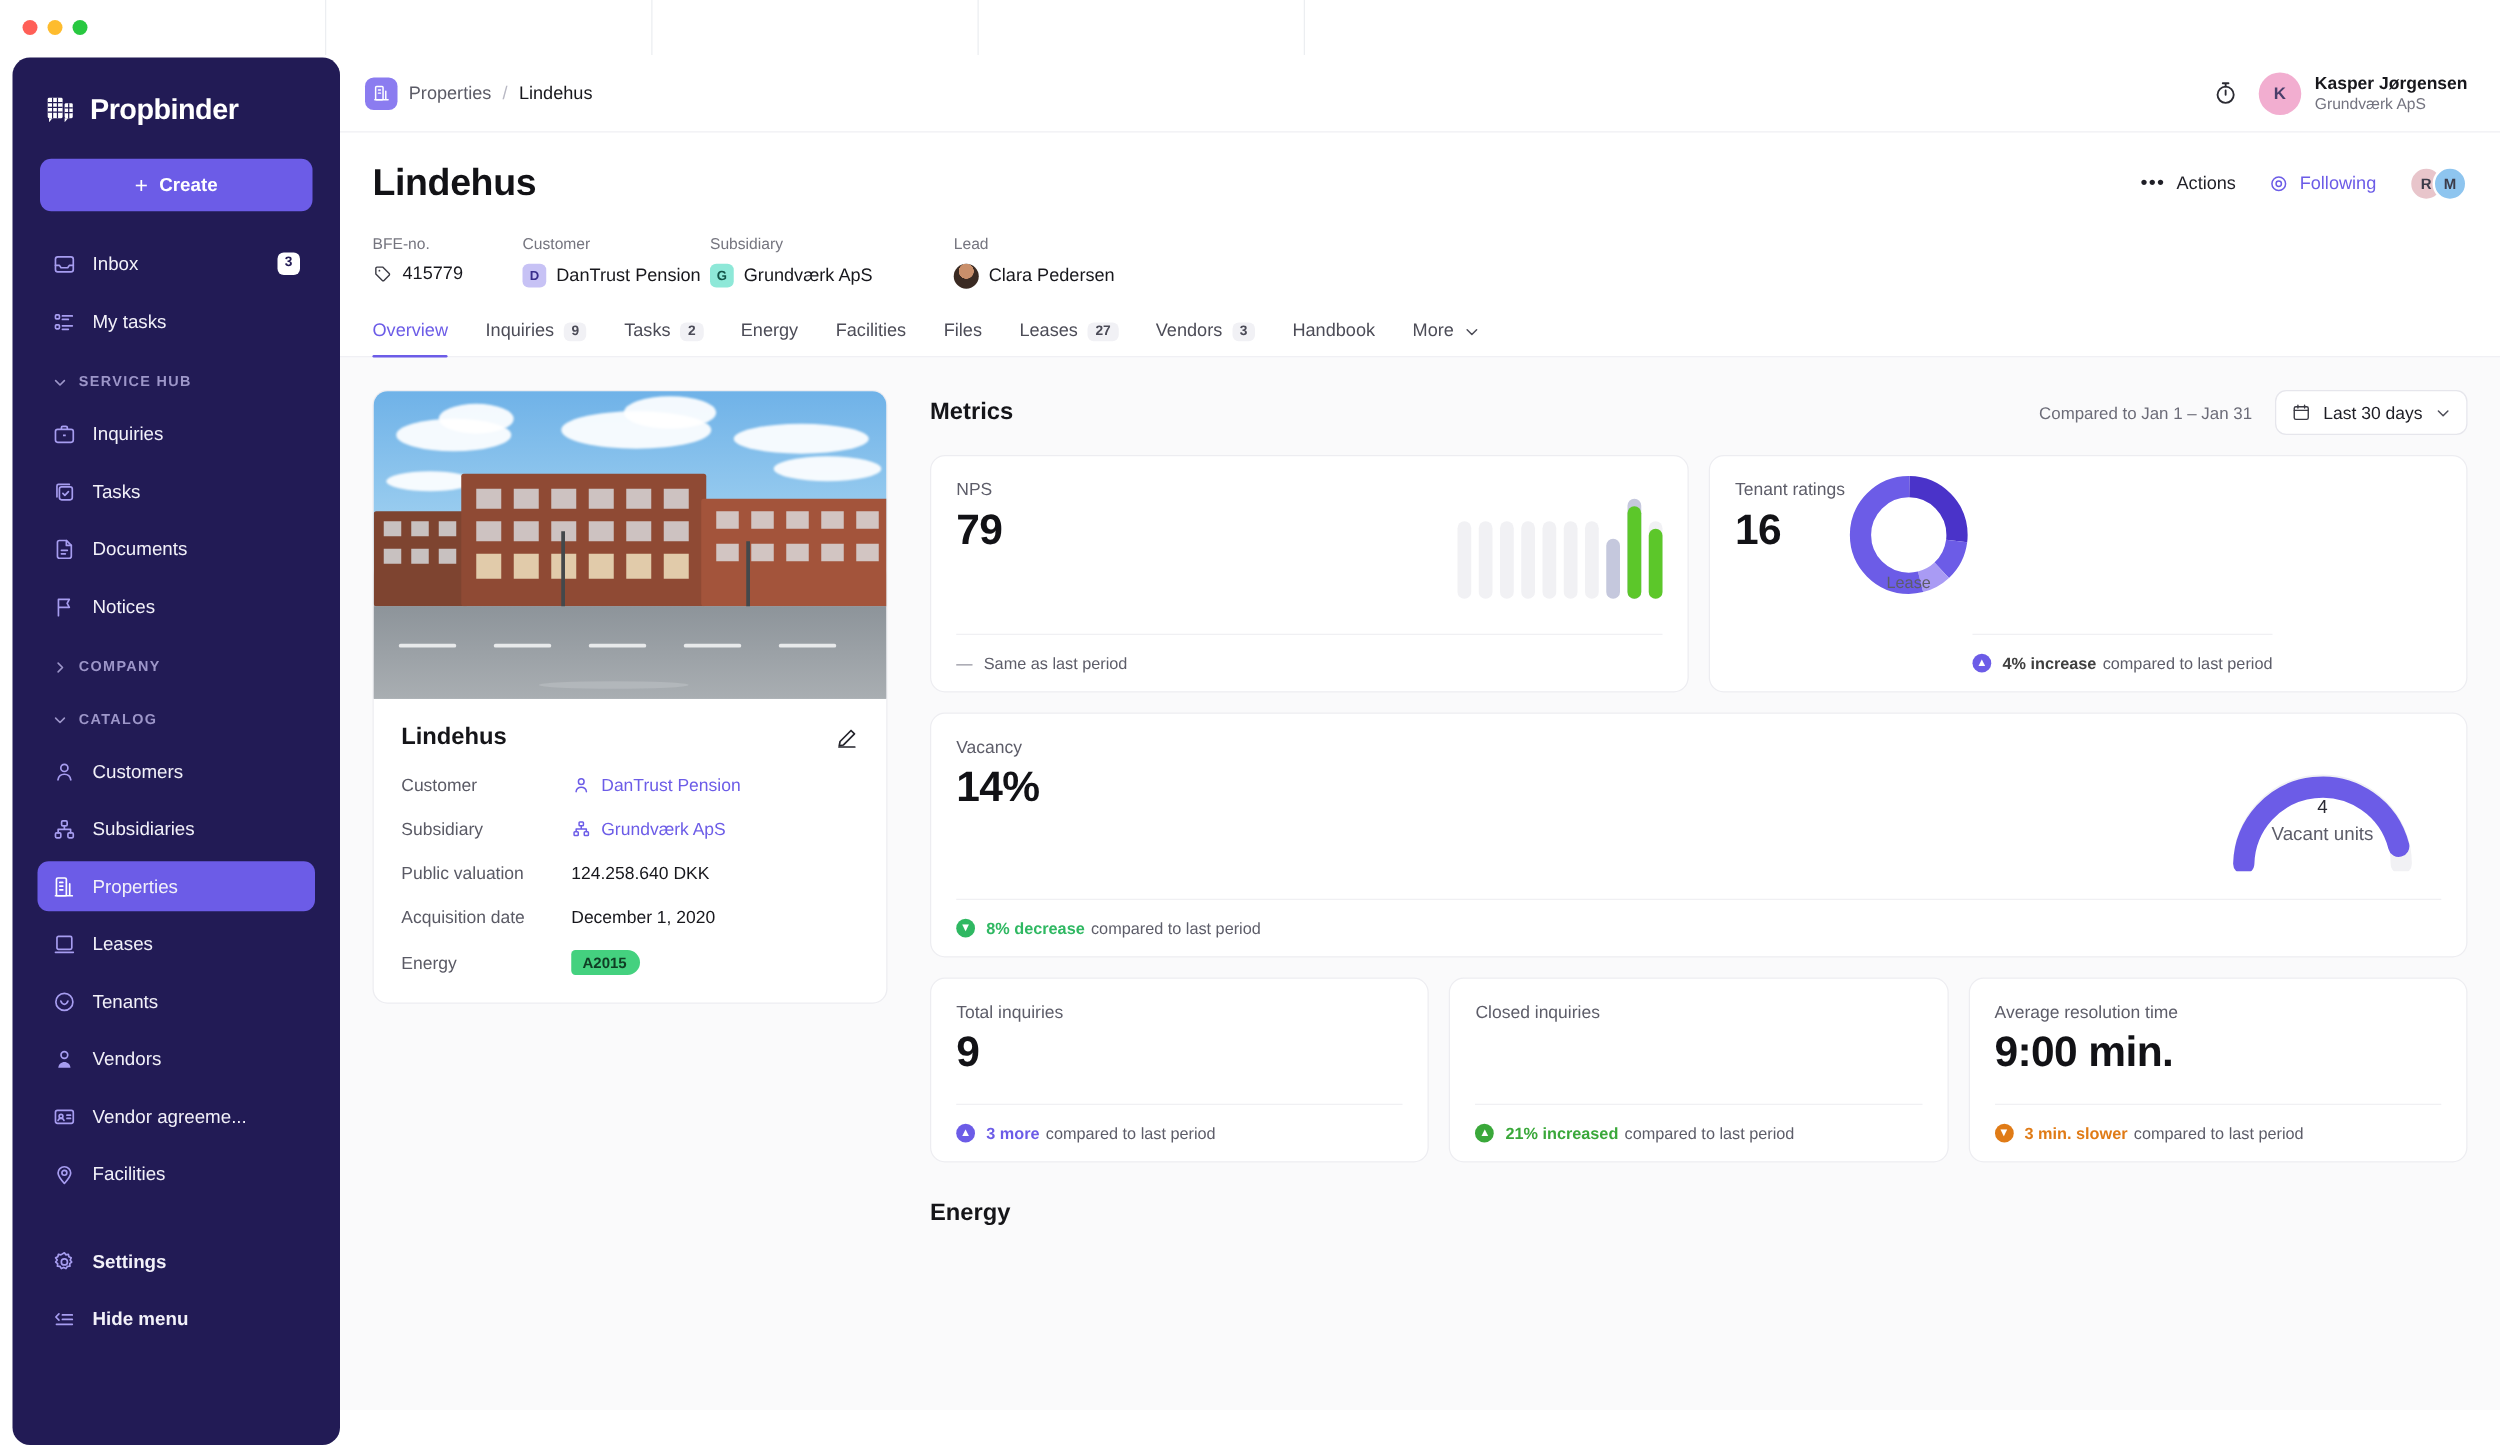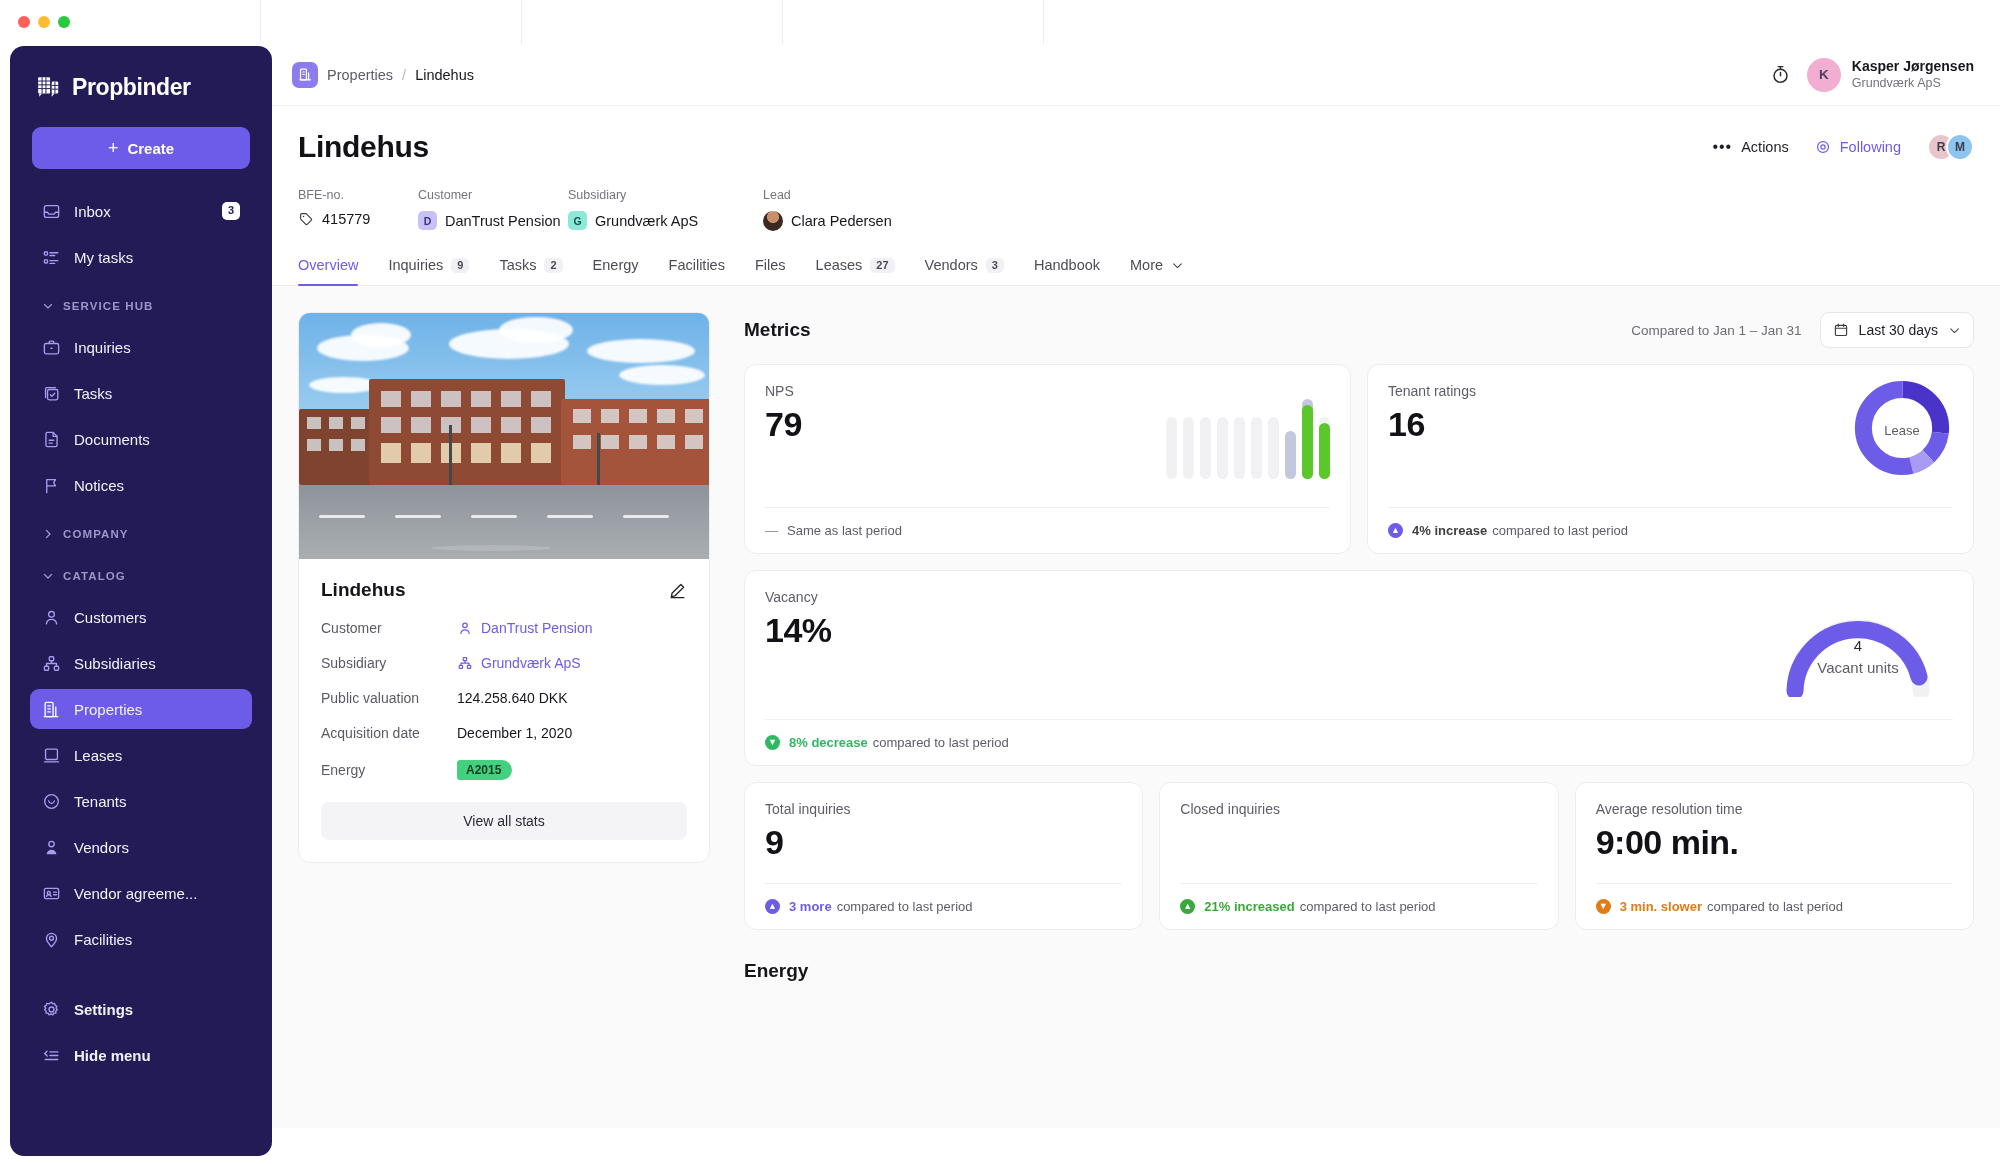--- a/index.html
+++ b/index.html
@@ -37,21 +37,21 @@
   .sidebar {
     position: absolute; left: 10px; top: 46px;
     width: 262px; height: 1110px;
     background: #221b55;
     border-radius: 14px;
     color: #fff;
     padding: 22px 18px 0 18px;
     overflow: hidden;
   }
   .brand {
-    display: flex; align-items: flex-start; gap: 10px;
+    display: flex; align-items: center; gap: 10px;
     padding: 6px 8px 0 8px;
     margin-bottom: 26px;
   }
   .brand-mark { width: 26px; height: 26px; flex: 0 0 26px; }
   .brand-name {
     font-size: 23px; font-weight: 700; letter-spacing: -0.4px;
   }
   .create-btn {
     display: flex; align-items: center; justify-content: center; gap: 9px;
     height: 42px; margin: 0 4px 22px 4px;
@@ -773,21 +773,20 @@
             </div>
           </div>
 
           <div class="kv">
             <div class="kv-k">Energy</div>
             <div class="kv-v">
               <span class="energy-chip">A2015</span>
             </div>
           </div>
 
-          <div class="viewall">View all stats</div>
         </div>
       </div>
     </div>
 
     <div class="right-col">
       <div class="metrics-head">
         <div class="metrics-title">Metrics</div>
         <div class="metrics-right">
           <div class="compared">Compared to Jan 1 – Jan 31</div>
           <div class="daterange">
@@ -832,21 +831,21 @@
                 </i>
               </div>
             </div>
           </div>
           <div class="m-foot">
             <span class="dash">—</span>
             <span>Same as last period</span>
           </div>
         </div>
 
-        <div class="mcard" style="flex:1 1 0;height:190px;display:flex;flex-direction:column">
+        <div class="mcard" style="flex:1 1 0;height:190px;display:flex;flex-direction:row">
           <div class="mcard-head">
             <div>
               <div class="m-label">Tenant ratings</div>
               <div class="m-value">16</div>
             </div>
             <div class="m-viz" style="margin-top:-6px;position:relative">
               <svg width="102" height="102" viewBox="0 0 42 42">
                 <circle cx="21" cy="21" r="15.9" fill="none" stroke="#4a33c9" stroke-width="7" stroke-dasharray="27 73" stroke-dashoffset="25"></circle>
                 <circle cx="21" cy="21" r="15.9" fill="none" stroke="#6c5ce7" stroke-width="7" stroke-dasharray="11 89" stroke-dashoffset="-2"></circle>
                 <circle cx="21" cy="21" r="15.9" fill="none" stroke="#a99bf4" stroke-width="7" stroke-dasharray="8 92" stroke-dashoffset="-13"></circle>

